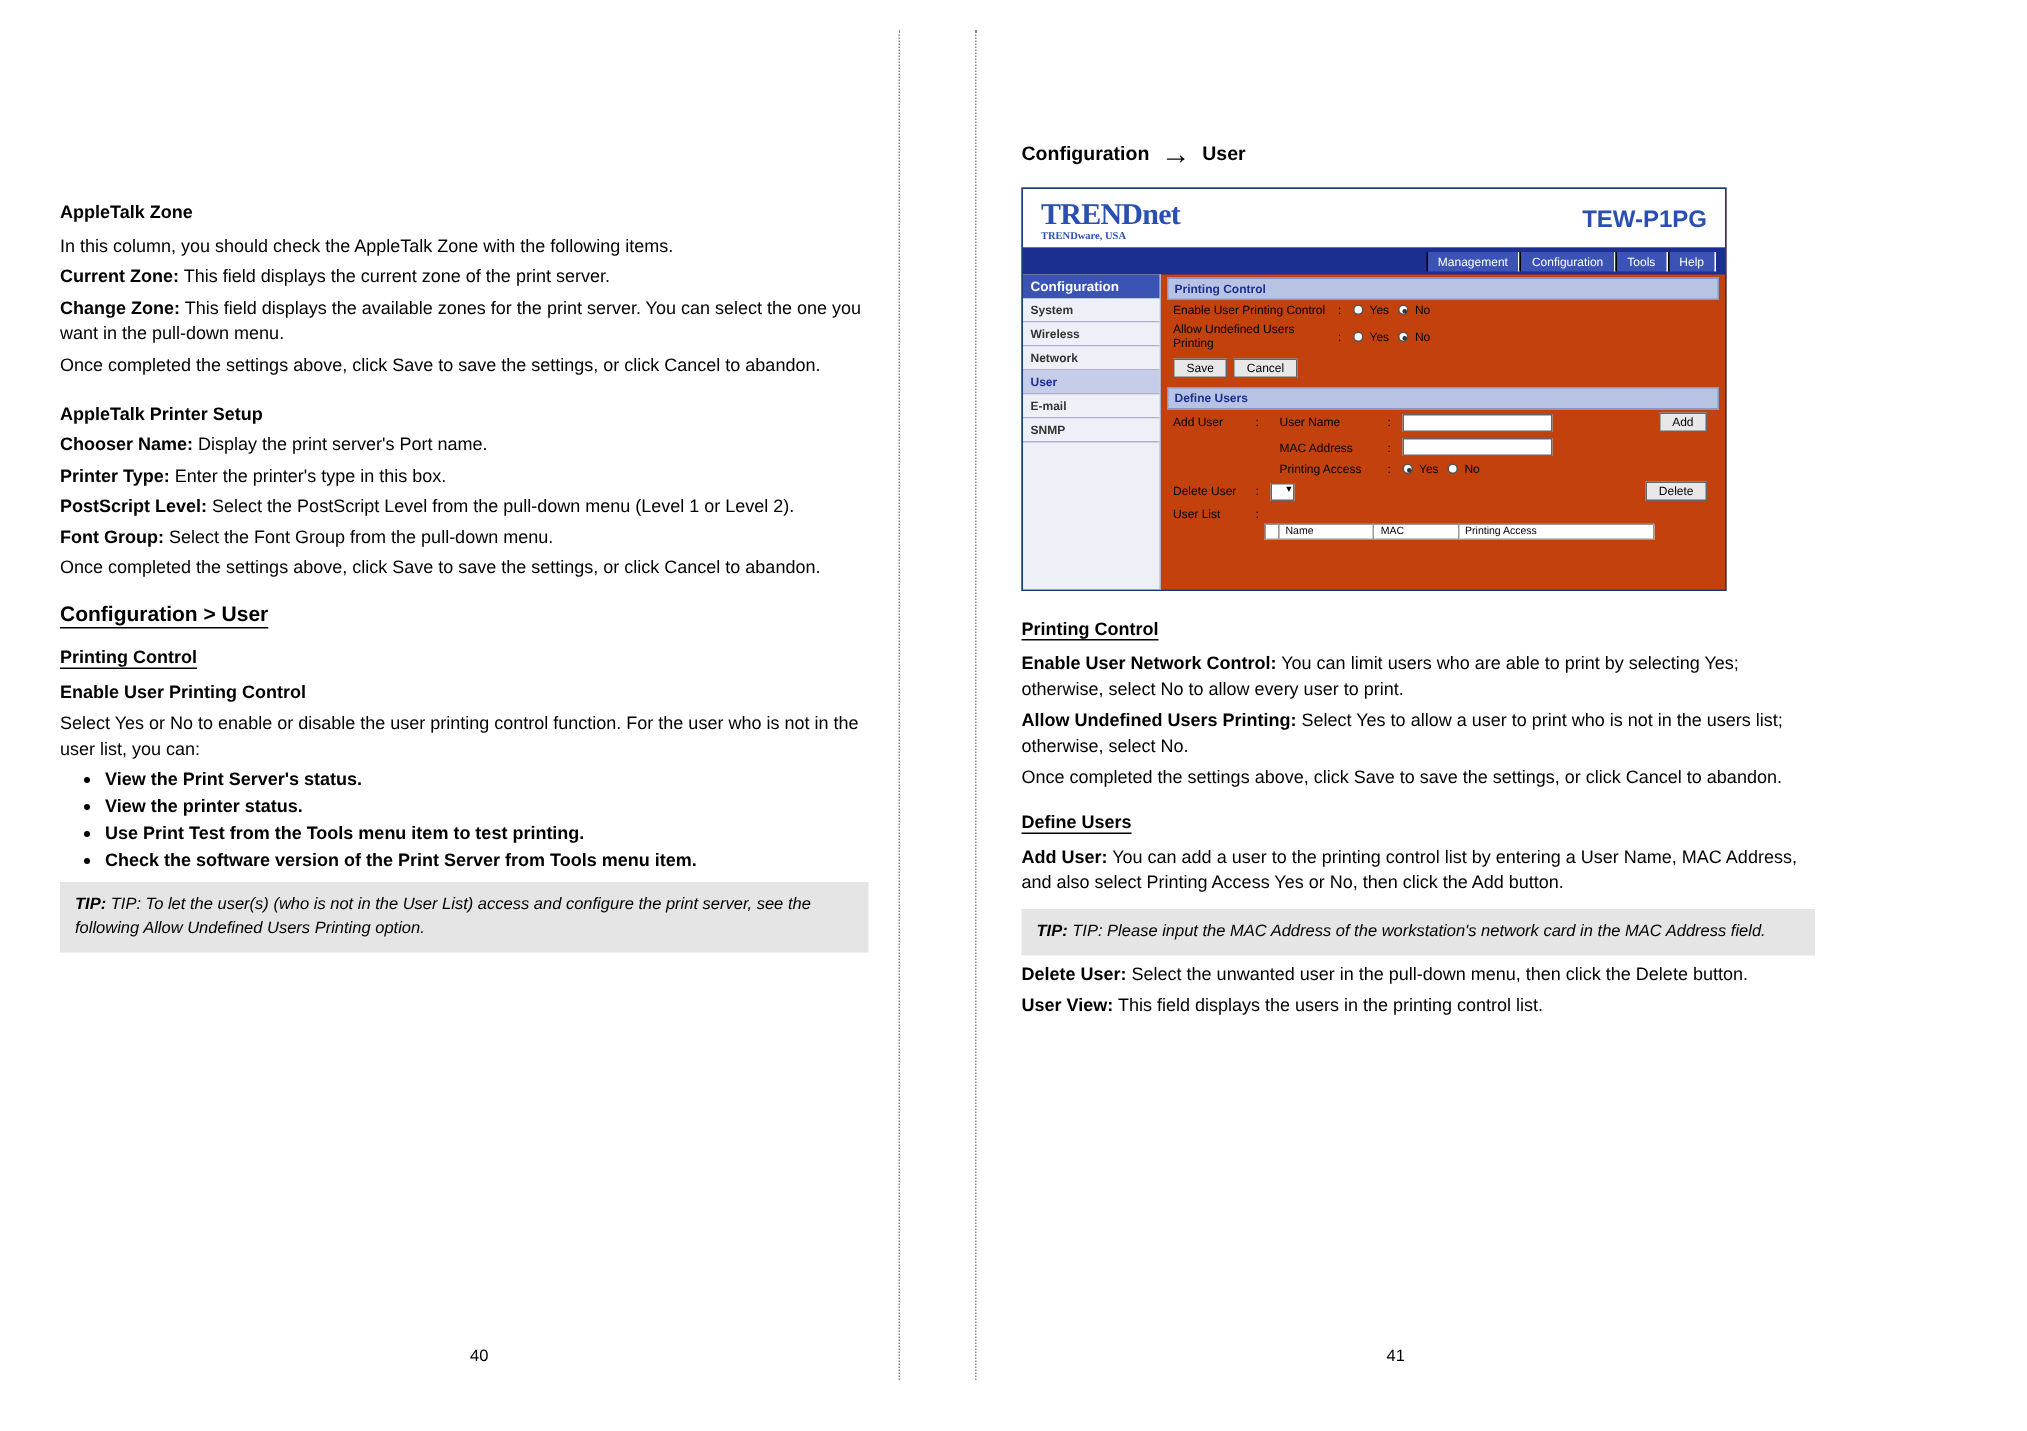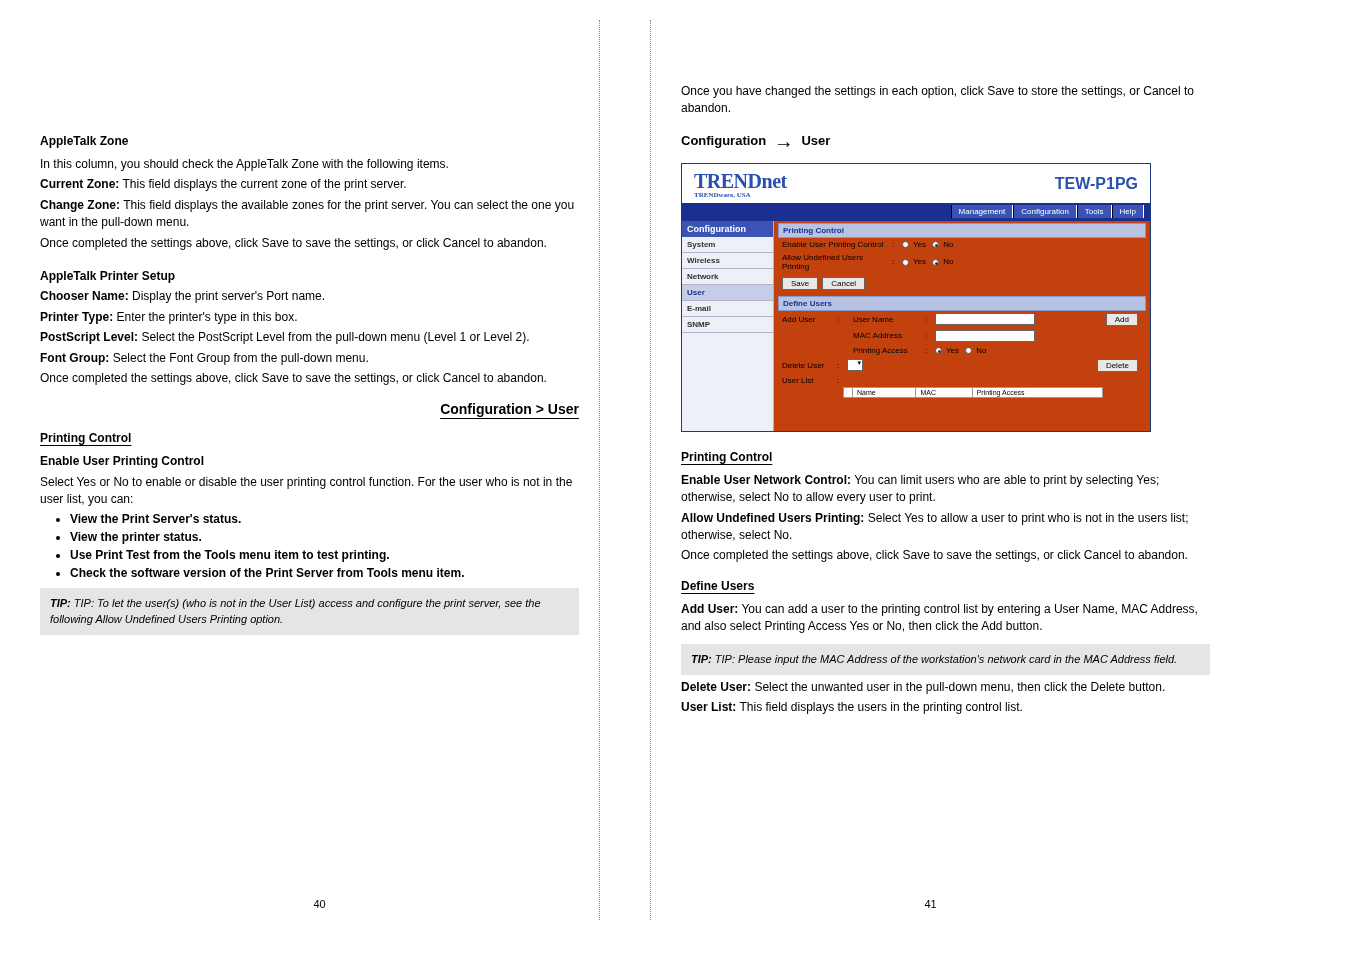--- a/index.html
+++ b/index.html
@@ -32,21 +32,20 @@
     transform: translateX(-50%);
     font-size: 11px;
     color: #000;
   }
   .section-heading {
     font-size: 14px;
     font-weight: bold;
     text-decoration: underline;
     text-underline-offset: 4px;
     margin: 14px 0 8px;
-    text-align: right;
   }
   .subheading {
     font-weight: bold;
     margin: 14px 0 8px;
     text-decoration: underline;
     text-underline-offset: 3px;
     font-size: 12px;
   }
   .field-line { margin: 3px 0; line-height: 1.45; }
   .field-line b { font-weight: bold; }
@@ -176,21 +175,20 @@
       <li>Check the software version of the Print Server from Tools menu item.</li>
     </ul>
     <div class="tip-box"><b>TIP:</b> <span>TIP: To let the user(s) (who is not in the User List) access and configure the print server, see the following Allow Undefined Users Printing option.</span></div>
 
     <div class="page-number">40</div>
   </div>
 
   <div class="page">
 
     <div style="height:60px;"></div>
-    <div class="field-line">Once you have changed the settings in each option, click Save to store the settings, or Cancel to abandon.</div>
 
     <div class="arrow-line">
       <span>Configuration</span>
       <span class="arrow">→</span>
       <span>User</span>
     </div>
 
     <div class="screenshot">
       <div class="ss-header">
         <div class="brand">
@@ -290,17 +288,17 @@
 
     <div class="subheading">Printing Control</div>
     <div class="field-line"><b>Enable User Network Control:</b> <span>You can limit users who are able to print by selecting Yes; otherwise, select No to allow every user to print.</span></div>
     <div class="field-line"><b>Allow Undefined Users Printing:</b> <span>Select Yes to allow a user to print who is not in the users list; otherwise, select No.</span></div>
     <div class="field-line">Once completed the settings above, click Save to save the settings, or click Cancel to abandon.</div>
 
     <div class="subheading">Define Users</div>
     <div class="field-line"><b>Add User:</b> <span>You can add a user to the printing control list by entering a User Name, MAC Address, and also select Printing Access Yes or No, then click the Add button.</span></div>
     <div class="tip-box"><b>TIP:</b> <span>TIP: Please input the MAC Address of the workstation's network card in the MAC Address field.</span></div>
     <div class="field-line"><b>Delete User:</b> <span>Select the unwanted user in the pull-down menu, then click the Delete button.</span></div>
-    <div class="field-line"><b>User List:</b> <span>This field displays the users in the printing control list.</span></div>
+    <div class="field-line"><b>User View:</b> <span>This field displays the users in the printing control list.</span></div>
 
     <div class="page-number">41</div>
   </div>
 </div>
 
 </body></html>

